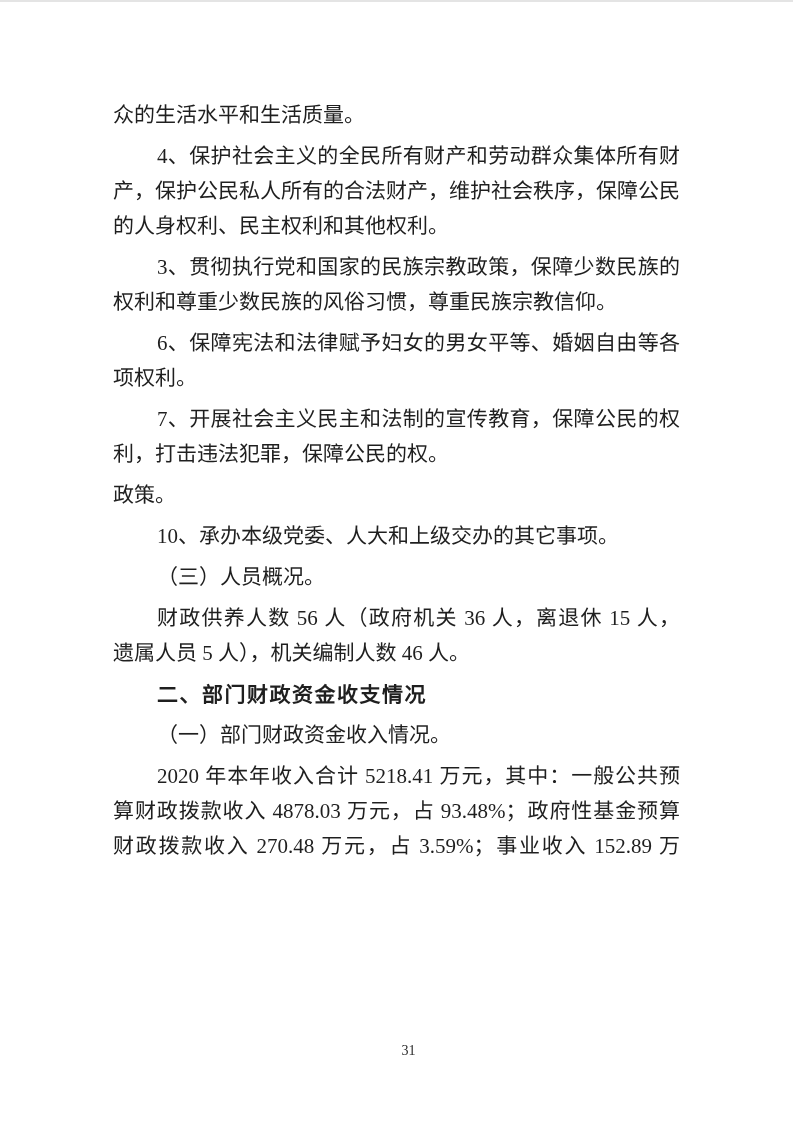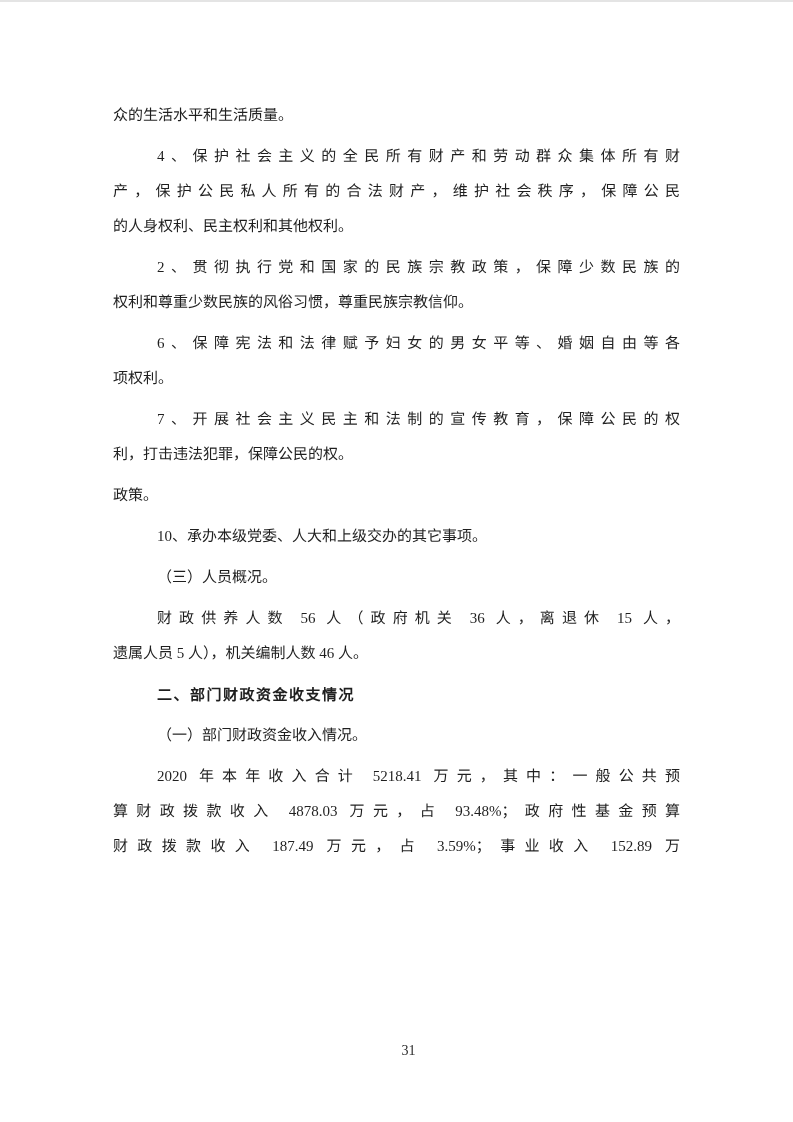--- a/index.html
+++ b/index.html
@@ -20,21 +20,21 @@
     position: absolute;
     top: 0; left: 0; right: 0;
     height: 2px;
     background: #e4e4e4;
   }
   .content {
     position: absolute;
     left: 113px;
     top: 98px;
     width: 567px;
-    font-size: 15px;
+    font-size: 21px;
   }
   .para {
     margin: 0 0 6px 0;
     padding: 0;
   }
   .ln {
     display: block;
     line-height: 35px;
     text-align: justify;
     text-justify: inter-character;
@@ -75,21 +75,21 @@
       <span class="ln end">众的生活水平和生活质量。</span>
     </p>
 
     <p class="para">
       <span class="ln fill ind">4、保护社会主义的全民所有财产和劳动群众集体所有财</span>
       <span class="ln fill">产，保护公民私人所有的合法财产，维护社会秩序，保障公民</span>
       <span class="ln end">的人身权利、民主权利和其他权利。</span>
     </p>
 
     <p class="para">
-      <span class="ln fill ind">2、贯彻执行党和国家的民族宗教政策，保障少数民族的</span>
+      <span class="ln fill ind">3、贯彻执行党和国家的民族宗教政策，保障少数民族的</span>
       <span class="ln end">权利和尊重少数民族的风俗习惯，尊重民族宗教信仰。</span>
     </p>
 
     <p class="para">
       <span class="ln fill ind">6、保障宪法和法律赋予妇女的男女平等、婚姻自由等各</span>
       <span class="ln end">项权利。</span>
     </p>
 
     <p class="para">
       <span class="ln fill ind">7、开展社会主义民主和法制的宣传教育，保障公民的权</span>
@@ -118,21 +118,21 @@
       <span class="ln end ind">二、部门财政资金收支情况</span>
     </p>
 
     <p class="para">
       <span class="ln end ind">（一）部门财政资金收入情况。</span>
     </p>
 
     <p class="para">
       <span class="ln fill ind">2020 年本年收入合计 5218.41 万元，其中：一般公共预</span>
       <span class="ln fill">算财政拨款收入 4878.03 万元，占 93.48%；政府性基金预算</span>
-      <span class="ln fill">财政拨款收入 187.49 万元，占 3.59%；事业收入 152.89 万</span>
+      <span class="ln fill">财政拨款收入 270.48 万元，占 3.59%；事业收入 152.89 万</span>
     </p>
 
   </main>
 
   <footer class="footer">
     <span class="pageno">31</span>
   </footer>
 </div>
 
 </body></html>

